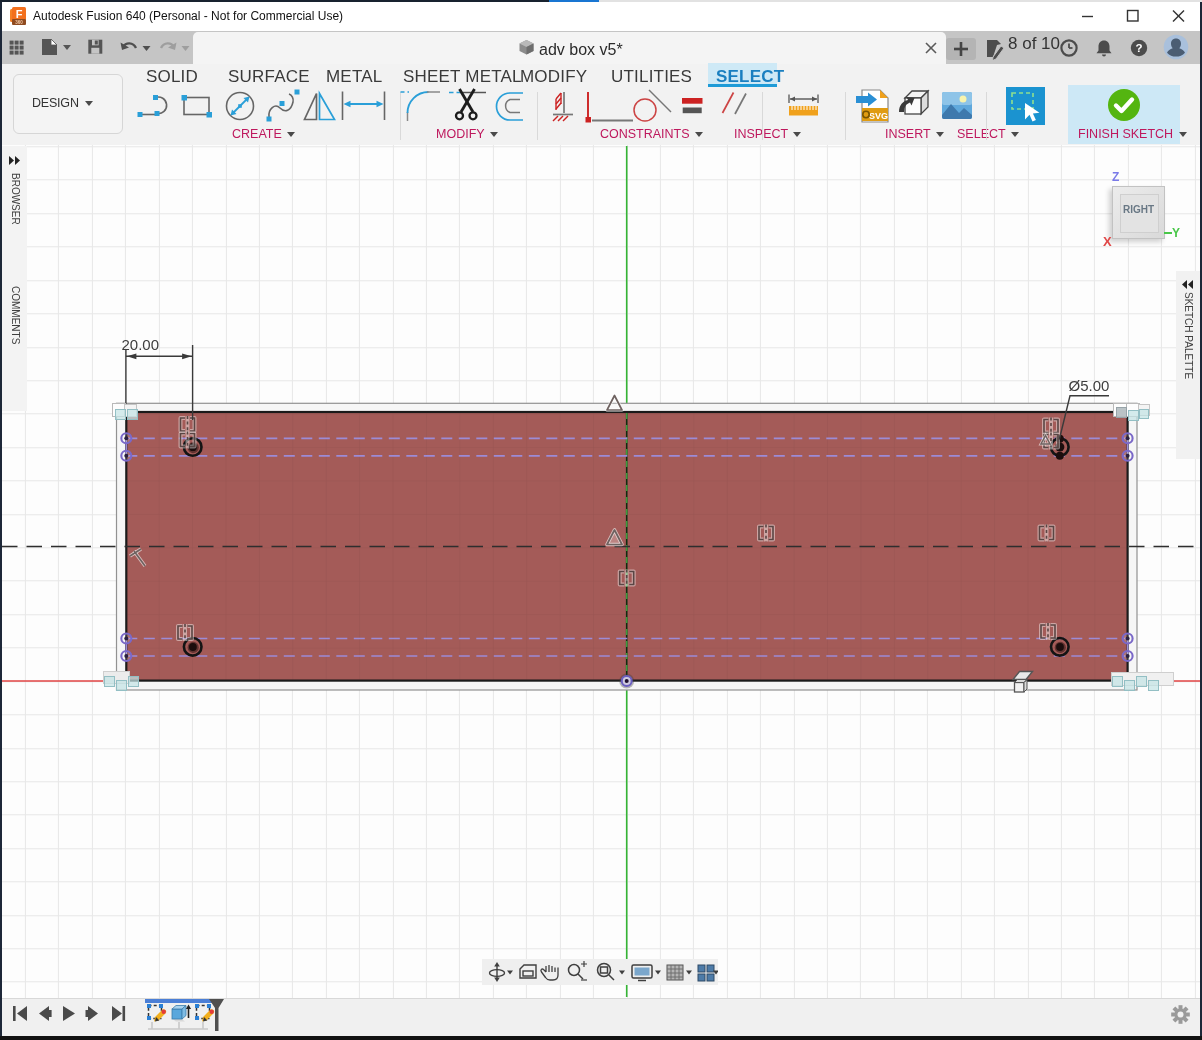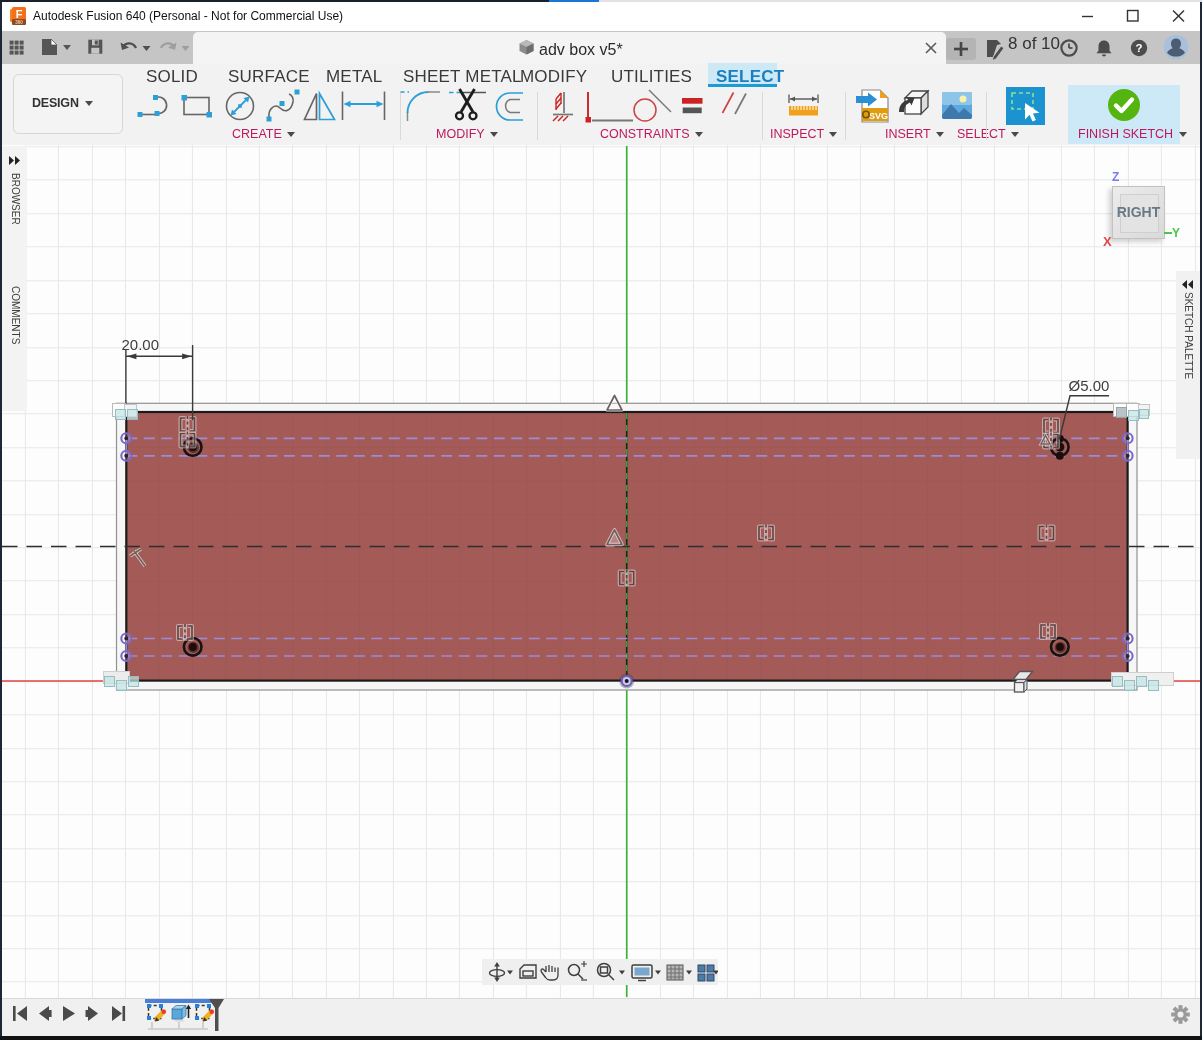--- a/index.html
+++ b/index.html
@@ -109,36 +109,36 @@
   <circle cx="9" cy="9" r="8.2" fill="#4c4c4c"></circle>
   <text x="9" y="13" font-size="11.5" font-weight="bold" fill="#fff" text-anchor="middle" font-family="Liberation Sans,sans-serif">?</text>
 </svg>
 <svg class="ab" style="left:1163px;top:34px" width="26" height="26" viewBox="0 0 26 26">
   <circle cx="13" cy="13" r="12.3" fill="#a9c0dc"></circle>
   <path d="M13,4.5 c3.2,0 5,2.3 5,5 c0,2 -0.7,3.6 -1.7,4.7 c2.5,0.9 4.8,2.4 5.7,4.5 a12.3,12.3 0 0 1 -18,0 c0.9,-2.1 3.2,-3.6 5.7,-4.5 c-1,-1.1 -1.7,-2.7 -1.7,-4.7 c0,-2.7 1.8,-5 5,-5 z" fill="#4b5d73"></path>
 </svg>
 
 <div class="ab" style="left:2px;top:64px;width:1198px;height:81px;background:#f2f2f2;border-bottom:1px solid #c9c9c9"></div>
 <div class="ab" style="left:13px;top:74px;width:108px;height:58px;background:#f4f4f4;border:1px solid #d6d6d6;border-radius:6px"></div>
-<div class="ab" style="left:32px;top:96px;font-size:12.5px;font-weight:bold;letter-spacing:-0.2px;color:#333">DESIGN <span class="caret" style="margin-left:3px"></span></div>
+<div class="ab" style="left:32px;top:96px;font-size:12.5px;font-weight:normal;letter-spacing:-0.2px;color:#333">DESIGN <span class="caret" style="margin-left:3px"></span></div>
 
 <div class="tablbl" style="left:146px">SOLID</div>
 <div class="tablbl" style="left:228px">SURFACE</div>
 <div class="tablbl" style="left:326px">METAL</div>
 <div class="tablbl" style="left:403px">SHEET METAL</div>
 <div class="tablbl" style="left:520px">MODIFY</div>
 <div class="tablbl" style="left:611px">UTILITIES</div>
 <div class="ab" style="left:708px;top:63px;width:69px;height:21px;background:#cee9f6"></div>
 <div class="ab" style="left:708px;top:84px;width:69px;height:3px;background:#1e9bd7"></div>
 <div class="tablbl" style="left:716px;color:#1a7fc0;font-weight:bold">SELECT</div>
 
 <div class="grplbl" style="left:232px">CREATE <span class="caret" style="margin-left:2px"></span></div>
 <div class="grplbl" style="left:436px">MODIFY <span class="caret" style="margin-left:2px"></span></div>
 <div class="grplbl" style="left:600px">CONSTRAINTS <span class="caret" style="margin-left:2px"></span></div>
-<div class="grplbl" style="left:770px">INSPECT <span class="caret" style="margin-left:2px"></span></div>
+<div class="grplbl" style="left:734px">INSPECT <span class="caret" style="margin-left:2px"></span></div>
 <div class="grplbl" style="left:885px">INSERT <span class="caret" style="margin-left:2px"></span></div>
 <div class="grplbl" style="left:957px">SELECT <span class="caret" style="margin-left:2px"></span></div>
 
 <div class="sep" style="left:400px"></div>
 <div class="sep" style="left:537px"></div>
 <div class="sep" style="left:762px"></div>
 <div class="sep" style="left:845px"></div>
 <div class="sep" style="left:986px"></div>
 
 <div class="ab" style="left:1068px;top:85px;width:112px;height:59px;background:#cde8f6"></div>
@@ -281,21 +281,21 @@
 <div class="ab" style="left:1176px;top:271px;width:24px;height:188px;background:#f1f1f1">
   <svg class="ab" style="left:5px;top:9px" width="14" height="10" viewBox="0 0 14 10">
       <path d="M6,0 l-5,4.5 5,4.5 z" fill="#222"></path>
       <path d="M12,0 l-5,4.5 5,4.5 z" fill="#222"></path>
     </svg>
   <div class="vtext" style="position:absolute;left:18px;top:21px">SKETCH PALETTE</div>
 </div>
 
 <div class="ab" style="left:1112px;top:186px;width:51px;height:51px;background:linear-gradient(135deg,#ececec,#d9d9d9);border:1px solid #c2c2c2;box-shadow:-3px 3px 5px rgba(0,0,0,0.18)">
   <div class="ab" style="left:7px;top:7px;width:37px;height:37px;background:#e3e3e3;border:1px solid #cfcfcf"></div>
-  <div class="ab" style="left:0;top:17px;width:51px;text-align:center;font-size:14px;font-weight:bold;color:#697885">RIGHT</div>
+  <div class="ab" style="left:0;top:17px;width:51px;text-align:center;font-size:10px;font-weight:bold;color:#697885">RIGHT</div>
 </div>
 <div class="ab" style="left:1112px;top:170px;font-size:12px;font-weight:bold;color:#7a7ae8">Z</div>
 <div class="ab" style="left:1172px;top:226px;font-size:12px;font-weight:bold;color:#49c749">Y</div>
 <div class="ab" style="left:1164px;top:232px;width:8px;height:2px;background:#49c749"></div>
 <div class="ab" style="left:1103px;top:234px;font-size:13px;font-weight:bold;color:#e04848">X</div>
 
 <svg class="ab" style="left:0;top:0" width="1202" height="1040" viewBox="0 0 1202 1040">
  <defs>
   <pattern id="dgrid" width="33.42" height="33.42" patternUnits="userSpaceOnUse" x="626.5" y="681">
    <path d="M0,0 V33.42 M0,0 H33.42" stroke="rgba(0,0,0,0.07)" stroke-width="1" fill="none"></path>

